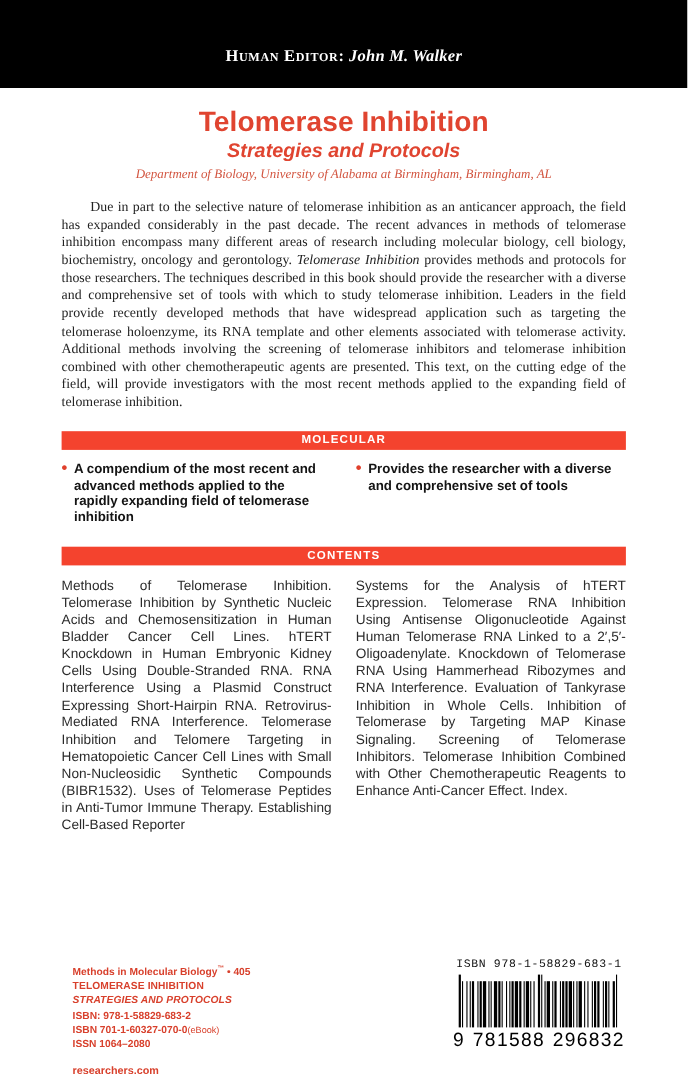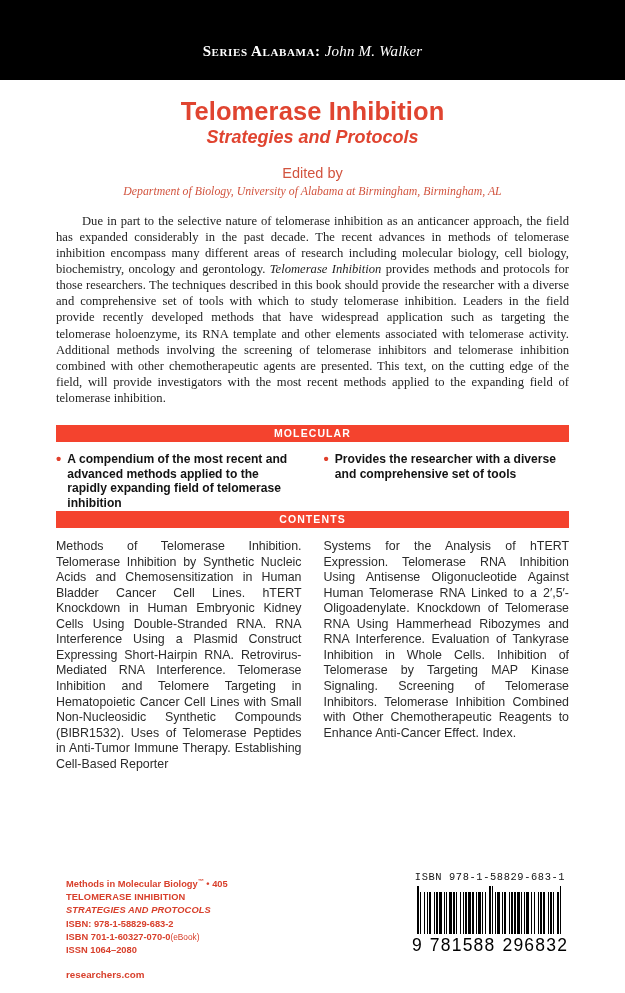--- a/index.html
+++ b/index.html
@@ -53,21 +53,21 @@
     margin-top: 3px;
     white-space: nowrap;
     letter-spacing: 0.3px;
   }
   .series-editor .lbl {
     font-variant: small-caps;
     font-weight: bold;
     letter-spacing: 0.6px;
   }
   .series-editor .nm {
-    font-weight: normal;
+    font-weight: bold;
     font-style: italic;
     letter-spacing: 0.2px;
     text-align: right;
   }
 
   
   .title-block {
     text-align: center;
     padding-top: 17px;
   }
@@ -134,21 +134,21 @@
     font-family: "Liberation Sans", sans-serif;
     font-size: 10.5px;
     font-weight: bold;
     letter-spacing: 1.1px;
     text-align: center;
     height: 17px;
     line-height: 17px;
     margin: 0 56px;
   }
   .bar-features { margin-top: 19px; }
-  .bar-contents { }
+  .bar-contents { margin-top: 19px; }
 
   
   .features {
     display: flex;
     margin: 10px 56px 0 56px;
     gap: 22px;
   }
   .features .col { flex: 1; }
   .feature-item {
     display: flex;
@@ -247,29 +247,28 @@
     text-align: center;
   }
   .barcode-digits .lead { margin-right: 7px; }
   .barcode-digits .grp { margin-right: 7px; }
 </style>
 </head>
 <body>
 
 <div class="top-banner">
   <div class="series-editor">
-    <span class="lbl">Series Alabama:</span>
+    <span class="lbl">Human Editor:</span>
     <span class="nm">John M. Walker</span>
   </div>
 </div>
 
 <div class="title-block">
   <div class="book-title">Telomerase Inhibition</div>
   <div class="book-subtitle">Strategies and Protocols</div>
-  <div class="edited-by">Edited by</div>
   <div class="affiliation">Department of Biology, University of Alabama at Birmingham, Birmingham, AL</div>
 </div>
 
 <div class="description">
   <span>Due in part to the selective nature of telomerase inhibition as an anticancer approach, the field has expanded considerably in the past decade. The recent advances in methods of telomerase inhibition encompass many different areas of research including molecular biology, cell biology, biochemistry, oncology and gerontology. </span><i>Telomerase Inhibition</i><span> provides methods and protocols for those researchers. The techniques described in this book should provide the researcher with a diverse and comprehensive set of tools with which to study telomerase inhibition. Leaders in the field provide recently developed methods that have widespread application such as targeting the telomerase holoenzyme, its RNA template and other elements associated with telomerase activity. Additional methods involving the screening of telomerase inhibitors and telomerase inhibition combined with other chemotherapeutic agents are presented. This text, on the cutting edge of the field, will provide investigators with the most recent methods applied to the expanding field of telomerase inhibition.</span>
 </div>
 
 <div class="bar bar-features">MOLECULAR</div>
 <div class="features">
   <div class="col">

